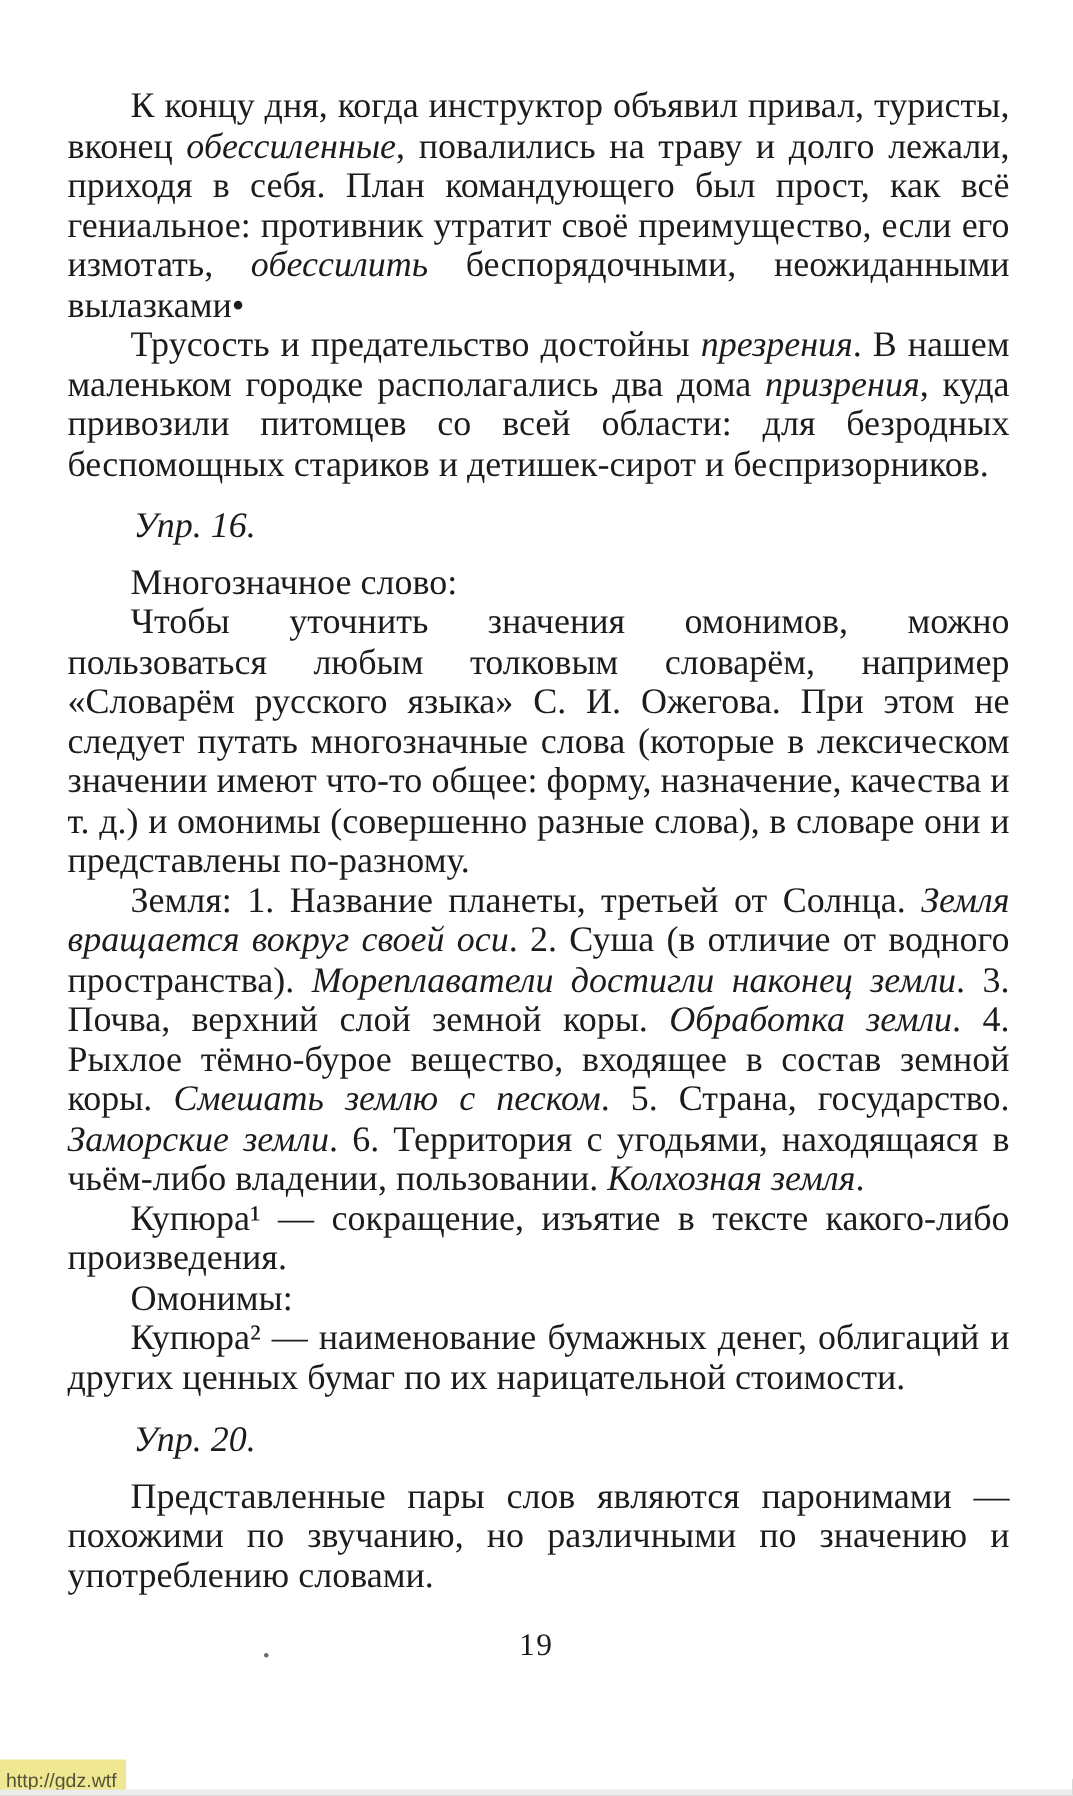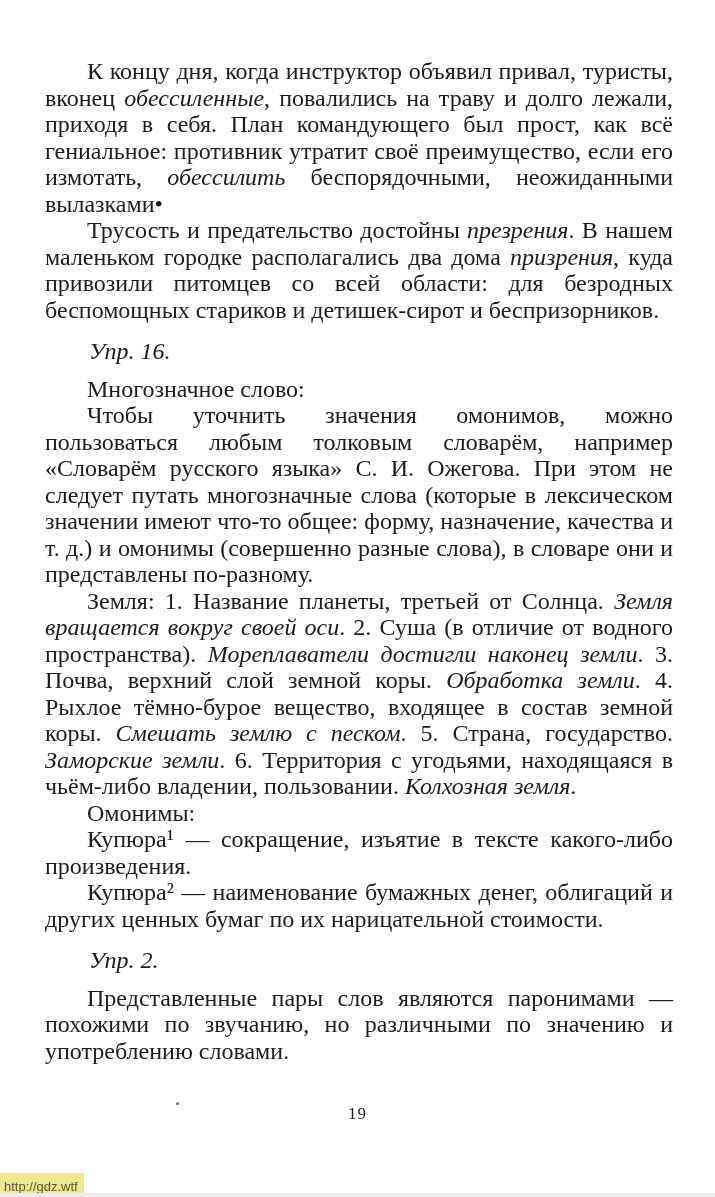--- a/index.html
+++ b/index.html
@@ -31,23 +31,22 @@
     text-indent: 44px;
     margin: 15px 0 11px 0 !important;
   }
   .para em, .exercise em { font-style: italic; }
   .page-number {
     position: absolute;
     top: 1084px;
     left: 0;
     width: 100%;
     text-align: center;
-    font-size: 17px;
+    font-size: 21px;
     letter-spacing: 1px;
-    margin-top: 20px;
   }
   .speck {
     position: absolute;
     top: 1102px;
     left: 176px;
     width: 3px;
     height: 3px;
     border-radius: 50%;
     background: #6a6a6a;
   }
@@ -71,23 +70,23 @@
 <body>
 
 <div class="page" style="background: rgb(255, 255, 255); color: rgb(28, 28, 28);">
   <div class="content" id="content">
       <p class="para"><span>К концу дня, когда инструктор объявил привал, туристы, вконец </span><em>обессиленные</em><span>, повалились на траву и долго лежали, приходя в себя. План командующего был прост, как всё гениальное: противник утратит своё преимущество, если его измотать, </span><em>обессилить</em><span> беспорядочными, неожиданными вылазками•</span></p>
       <p class="para"><span>Трусость и предательство достойны </span><em>презрения</em><span>. В нашем маленьком городке располагались два дома </span><em>призрения</em><span>, куда привозили питомцев со всей области: для безродных беспомощных стариков и детишек-сирот и беспризорников.</span></p>
       <p class="exercise"><em>Упр. 16.</em></p>
       <p class="para"><span>Многозначное слово:</span></p>
       <p class="para"><span>Чтобы уточнить значения омонимов, можно пользоваться любым толковым словарём, например «Словарём русского языка» С. И. Ожегова. При этом не следует путать многозначные слова (которые в лексическом значении имеют что-то общее: форму, назначение, качества и т. д.) и омонимы (совершенно разные слова), в словаре они и представлены по-разному.</span></p>
       <p class="para"><span>Земля: 1. Название планеты, третьей от Солнца. </span><em>Земля вращается вокруг своей оси</em><span>. 2. Суша (в отличие от водного пространства). </span><em>Мореплаватели достигли наконец земли</em><span>. 3. Почва, верхний слой земной коры. </span><em>Обработка земли</em><span>. 4. Рыхлое тёмно-бурое вещество, входящее в состав земной коры. </span><em>Смешать землю с песком</em><span>. 5. Страна, государство. </span><em>Заморские земли</em><span>. 6. Территория с угодьями, находящаяся в чьём-либо владении, пользовании. </span><em>Колхозная земля</em><span>.</span></p>
+      <p class="para"><span>Купюра¹ — сокращение, изъятие в тексте какого-либо произведения.</span></p>
       <p class="para"><span>Омонимы:</span></p>
-      <p class="para"><span>Купюра¹ — сокращение, изъятие в тексте какого-либо произведения.</span></p>
       <p class="para"><span>Купюра² — наименование бумажных денег, облигаций и других ценных бумаг по их нарицательной стоимости.</span></p>
-      <p class="exercise"><em>Упр. 2.</em></p>
+      <p class="exercise"><em>Упр. 20.</em></p>
       <p class="para"><span>Представленные пары слов являются паронимами — похожими по звучанию, но различными по значению и употреблению словами.</span></p>
     </div>
   <div class="page-number">19</div>
   <div class="speck"></div>
   <div class="watermark" style="background: rgb(239, 231, 145); color: rgb(85, 82, 60);">http://gdz.wtf</div>
   <div class="scan-edge" style="background: rgb(236, 236, 236);"></div>
 </div>
 
 </body></html>

